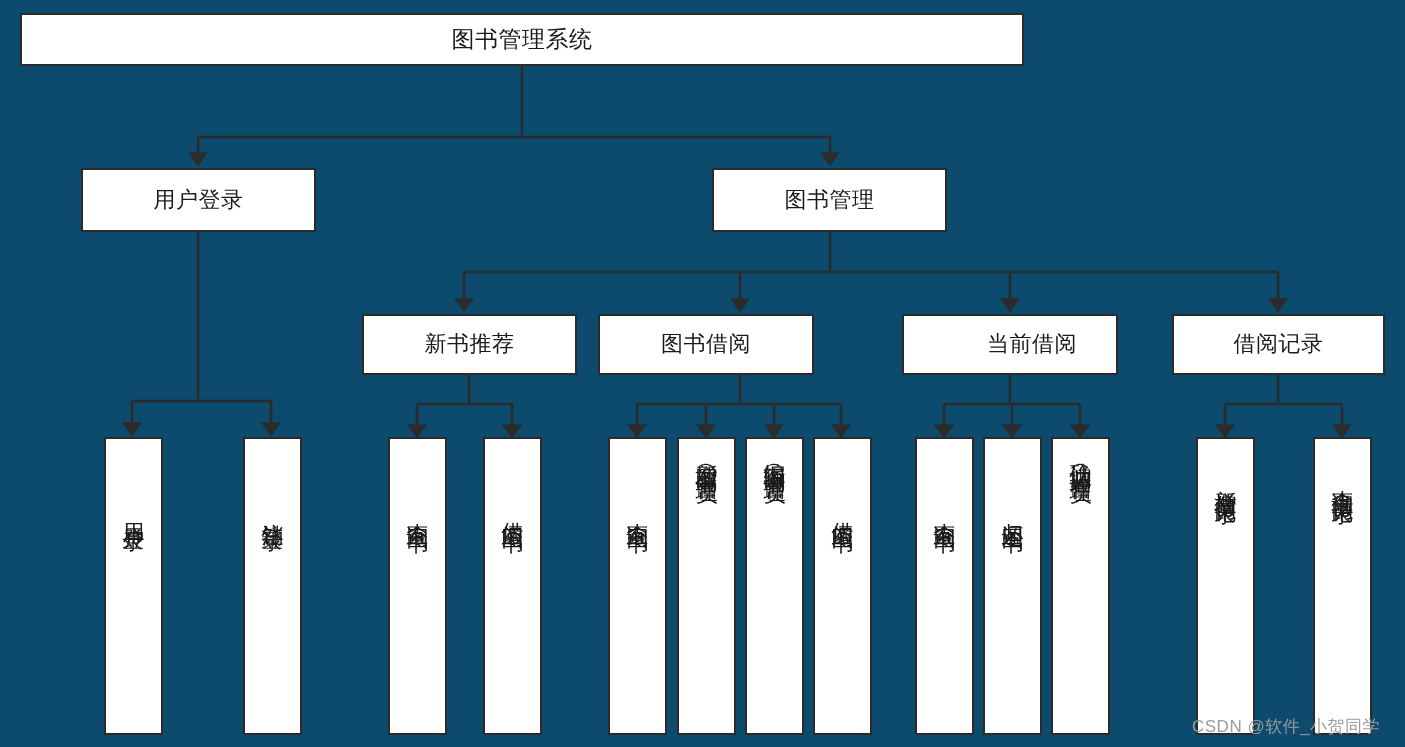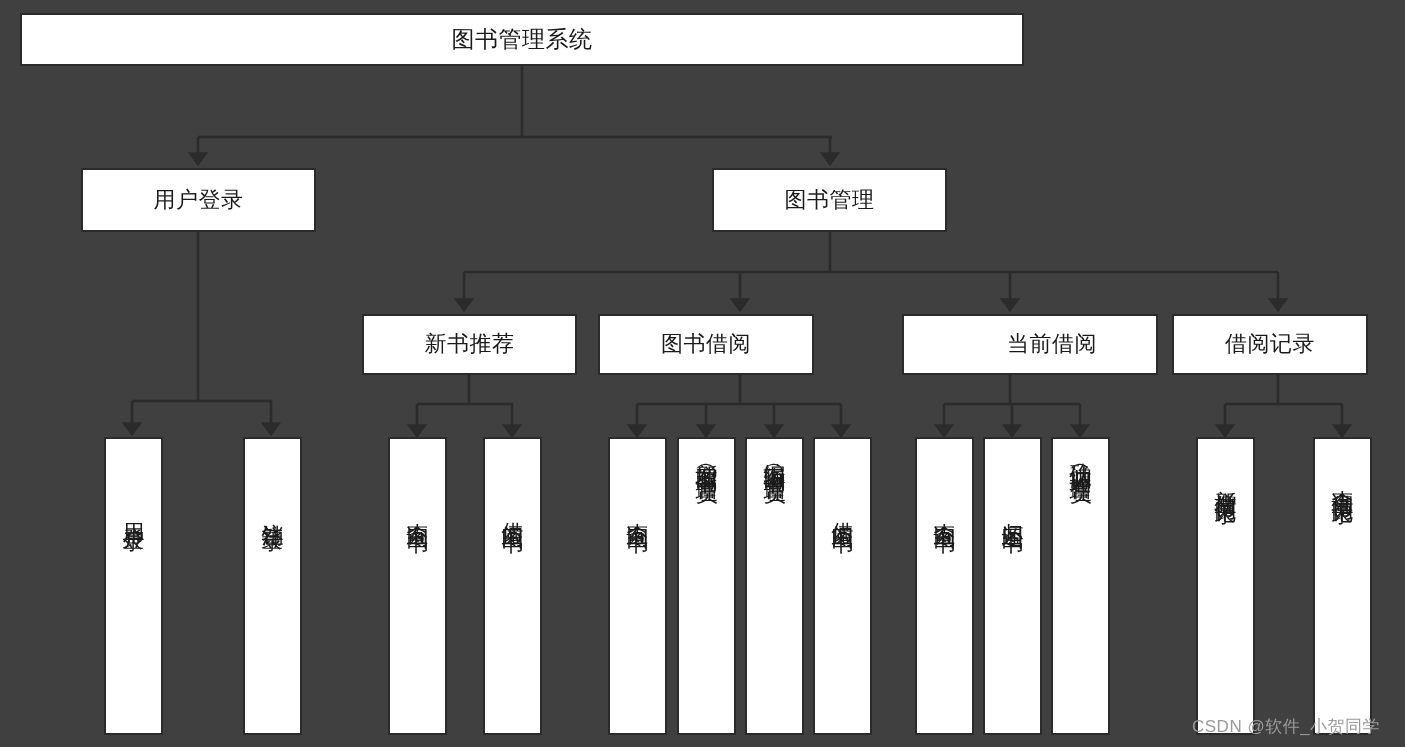--- a/index.html
+++ b/index.html
@@ -8,21 +8,21 @@
     padding: 0;
     background: #ffffff;
   }
   body {
     font-family: "Liberation Sans", "DejaVu Sans", sans-serif;
   }
   #canvas {
     position: relative;
     width: 1405px;
     height: 747px;
-    background: #404040;
+    background: #0c4a6e;
     overflow: hidden;
   }
   #edges {
     position: absolute;
     left: 0;
     top: 0;
     width: 1405px;
     height: 747px;
   }
   .node {
@@ -138,24 +138,24 @@
   <div class="node horiz" style="left:362px; top:314px; width:215px; height:61px;">
     <span class="node-label">新书推荐</span>
   </div>
 
   <div class="node horiz" style="left:712px; top:168px; width:235px; height:64px;">
     <span class="node-label">图书管理</span>
   </div>
   <div class="node horiz" style="left:598px; top:314px; width:216px; height:61px;">
     <span class="node-label">图书借阅</span>
   </div>
-  <div class="node horiz" style="left:902px; top:314px; width:256px; height:61px;padding-left:44px;">
+  <div class="node horiz" style="left:902px; top:314px; width:216px; height:61px;padding-left:44px;">
     <span class="node-label">当前借阅</span>
   </div>
-  <div class="node horiz" style="left:1172px; top:314px; width:196px; height:61px;">
+  <div class="node horiz" style="left:1172px; top:314px; width:213px; height:61px;">
     <span class="node-label">借阅记录</span>
   </div>
 
   <div class="node vert" style="left:104px; top:437px; width:59px; height:298px; padding-top:66px;">
     <span class="node-label">用户登录</span>
   </div>
   <div class="node vert" style="left:243px; top:437px; width:59px; height:298px; padding-top:66px;">
     <span class="node-label">注销登录</span>
   </div>
 

